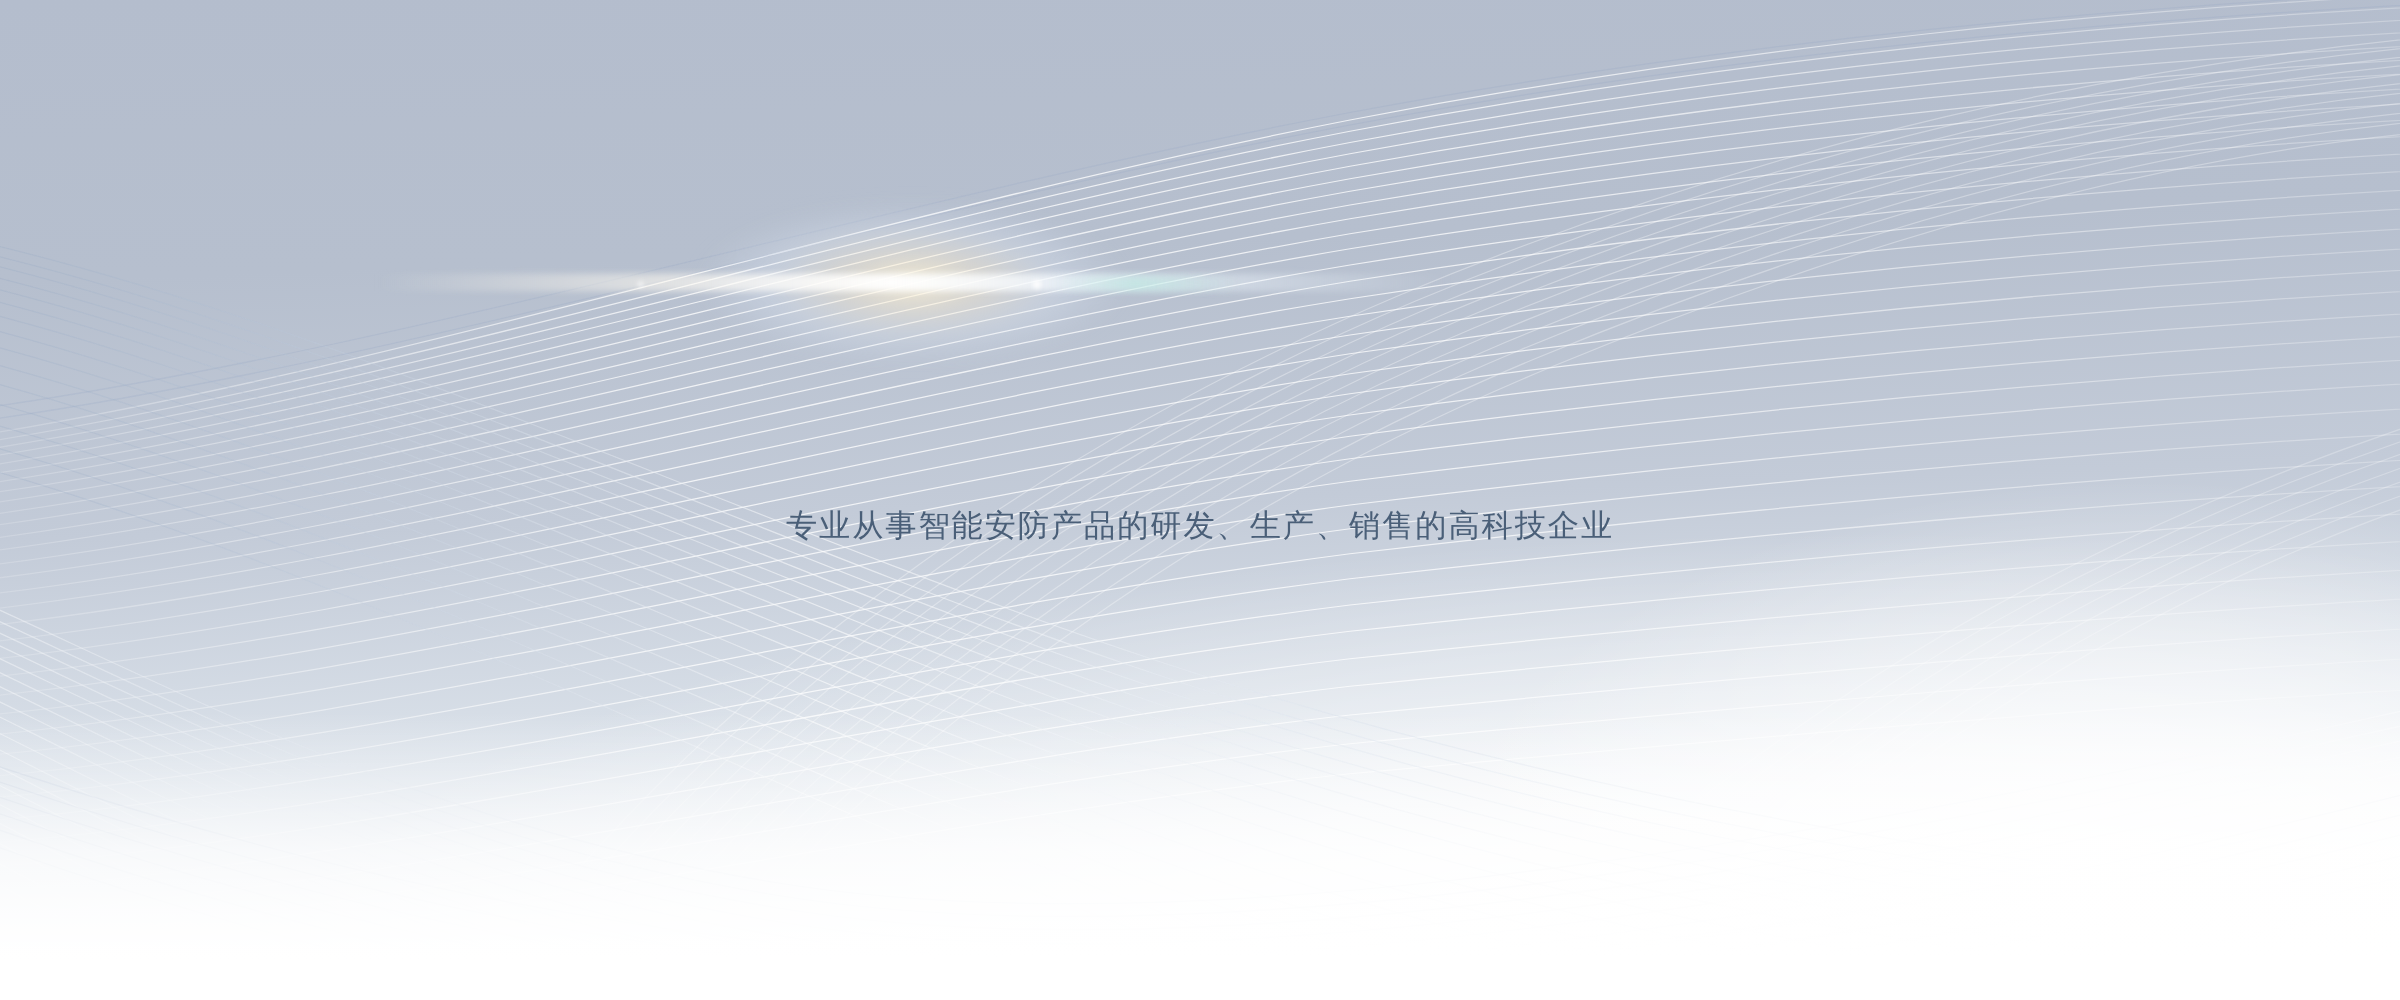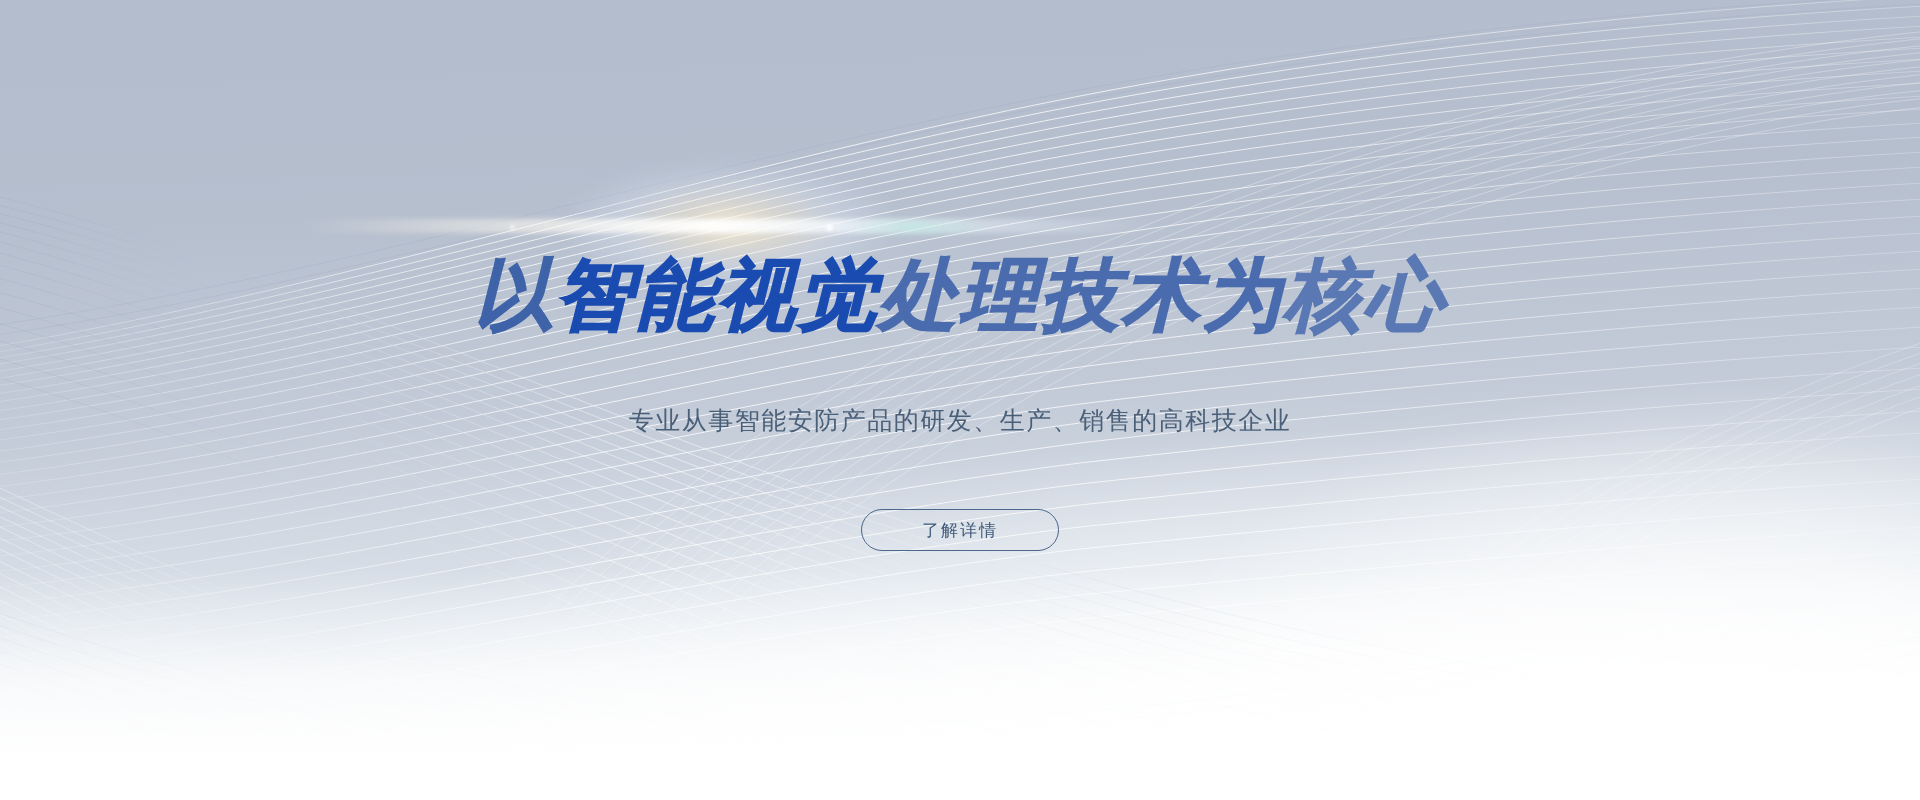--- a/index.html
+++ b/index.html
@@ -264,26 +264,20 @@
       <div class="flare-glow"></div>
       <div class="flare-streak"></div>
       <div class="flare-teal"></div>
       <div class="flare-dot" style="left:96px;top:-2px;"></div>
       <div class="flare-dot" style="left:-220px;top:-1px;width:5px;height:5px;opacity:.7;"></div>
     </div>
   </div>
 
   <div class="content">
 
-    <h1 class="headline">
-      <span class="seg seg-a">以</span><span class="seg seg-b">智能</span><span class="seg seg-b">视觉</span><span class="seg seg-c">处理技术为</span><span class="seg seg-d">核心</span>
-    </h1>
 
     <p class="subtitle">专业从事智能安防产品的研发、生产、销售的高科技企业</p>
 
-    <div class="cta">
-      <span>了解详情</span>
-    </div>
   </div>
 
   <div class="bottom-fade"></div>
   <div class="right-fade"></div>
 </div>
 
 </body></html>

